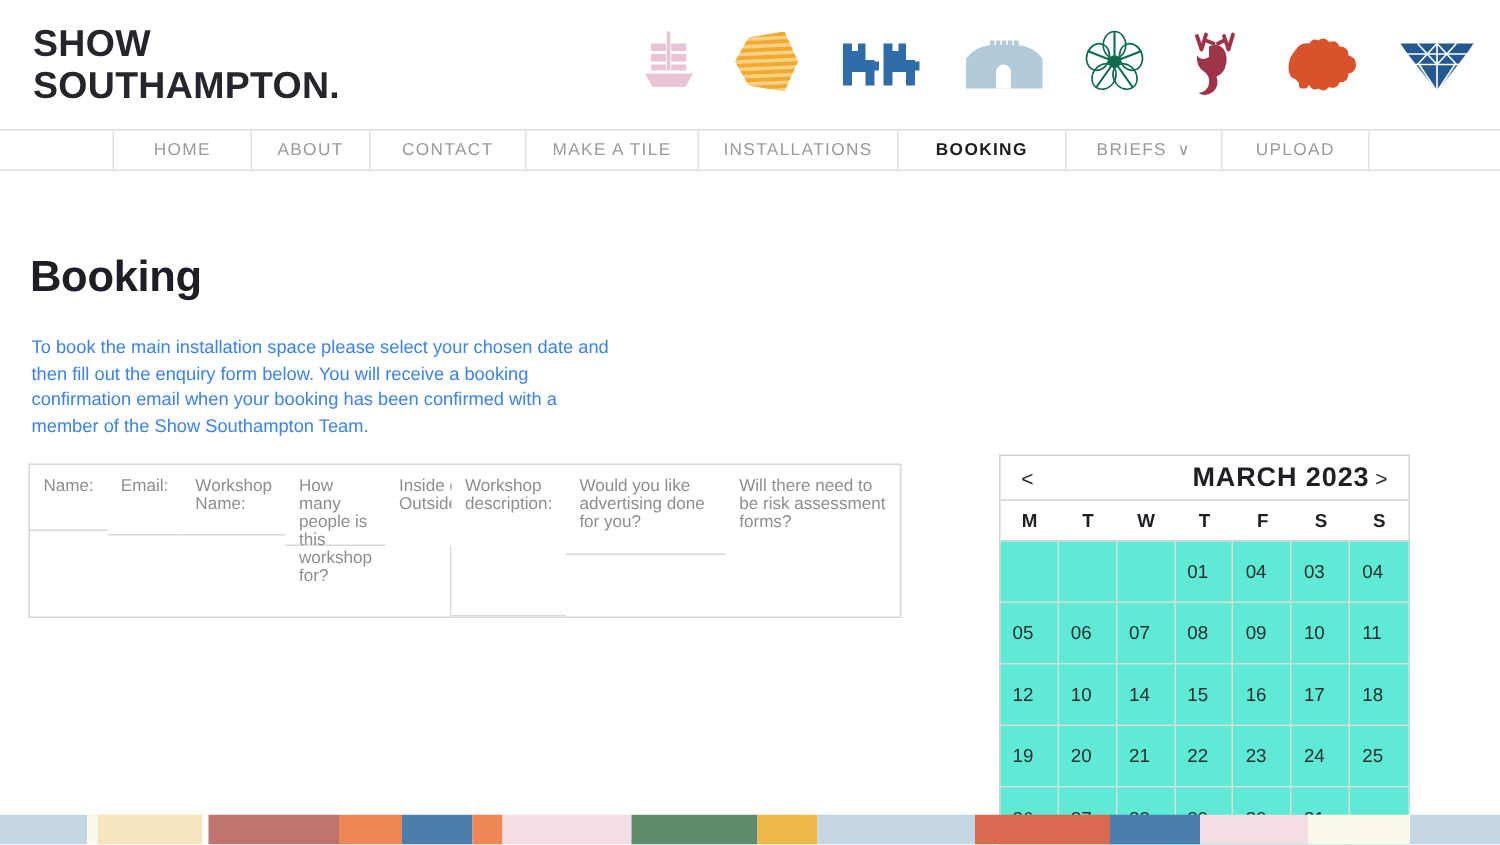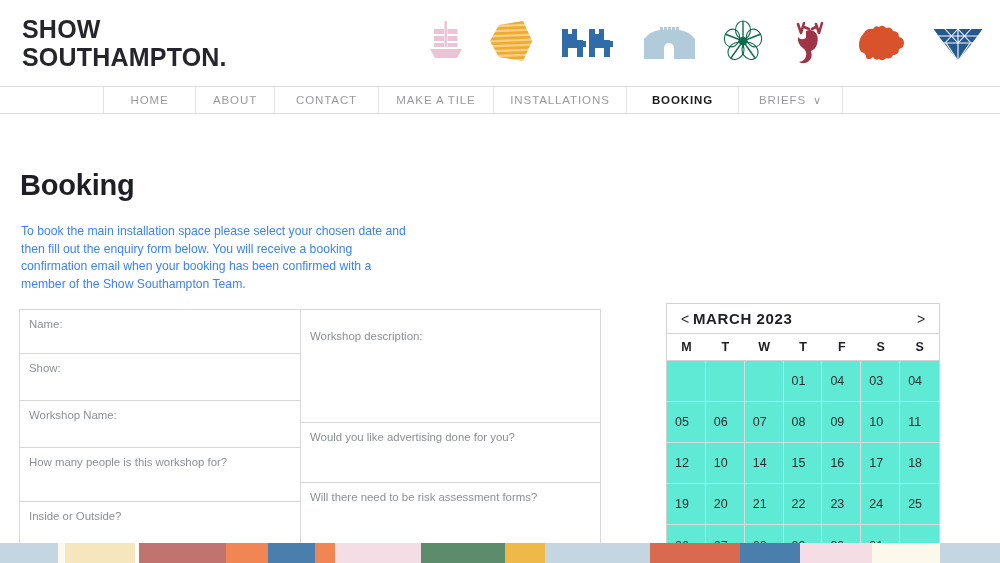--- a/index.html
+++ b/index.html
@@ -39,21 +39,20 @@
   }
   .logo-row .icon { display: block; }
 
   
   .nav {
     display: flex;
     height: 28px;
     border-top: 1px solid #dddddd;
     border-bottom: 1px solid #dddddd;
     background: #ffffff;
-    padding-left: 28px;
   }
   .nav-cell {
     border-right: 1px solid #e2e2e2;
     display: flex;
     align-items: center;
     justify-content: center;
     font-size: 11.5px;
     letter-spacing: 0.9px;
     color: #9a9a9e;
     white-space: nowrap;
@@ -93,21 +92,21 @@
   
   .form-wrap {
     position: absolute;
     left: 19px; top: 195px;
     width: 582px;
   }
   .form-grid {
     display: flex;
     border: 1px solid #d8d8d8;
   }
-  .col { display: flex; flex-direction: column; justify-content: center; }
+  .col { display: flex; flex-direction: row; }
   .col-left  { width: 281px; border-right: 1px solid #d8d8d8; }
   .col-right { width: 299px; }
   .field {
     border-bottom: 1px solid #d8d8d8;
     padding: 8px 9px 0 9px;
     font-size: 11.4px;
     color: #8b8f93;
     background: #ffffff;
   }
   .field:last-child { border-bottom: none; }
@@ -136,22 +135,22 @@
   .cal-nav {
     font-size: 14px;
     color: #2a2c30;
     width: 16px;
     text-align: center;
     cursor: pointer;
     font-family: "Liberation Sans", sans-serif;
   }
   .cal-title {
     flex: 1;
-    text-align: left;
-    font-size: 15px;
+    text-align: right;
+    font-size: 18px;
     font-weight: bold;
     letter-spacing: 0.6px;
     color: #1d1f24;
   }
   .cal-dow {
     display: grid;
     grid-template-columns: repeat(7, 1fr);
     height: 27px;
     border-bottom: 1px solid #d2d2d2;
   }
@@ -316,34 +315,35 @@
   <div class="nav-cell home">HOME</div>
   <div class="nav-cell about">ABOUT</div>
   <div class="nav-cell contact">CONTACT</div>
   <div class="nav-cell tile">MAKE A TILE</div>
   <div class="nav-cell installations">INSTALLATIONS</div>
   <div class="nav-cell booking">BOOKING</div>
   <div class="nav-cell briefs">
     <span>BRIEFS</span>
     <span class="chev">∨</span>
   </div>
+  <div class="nav-cell upload">UPLOAD</div>
   <div class="nav-cell spacer-right"></div>
 </div>
 
 <div class="main">
 
   <h1 class="page-title">Booking</h1>
   <p class="intro">To book the main installation space please select your chosen date and then fill out the enquiry form below. You will receive a booking confirmation email when your booking has been confirmed with a member of the Show Southampton Team.</p>
 
   <div class="form-wrap">
     <div class="form-grid">
 
       <div class="col col-left">
         <div class="field h44">Name:</div>
-        <div class="field h47">Show:</div>
+        <div class="field h47">Email:</div>
         <div class="field h47">Workshop Name:</div>
         <div class="field h54">How many people is this workshop for?</div>
         <div class="field h54">Inside or Outside?</div>
       </div>
 
       <div class="col col-right">
         <div class="field h101">Workshop description:</div>
         <div class="field h60">Would you like advertising done for you?</div>
         <div class="field h61">Will there need to be risk assessment forms?</div>
       </div>

